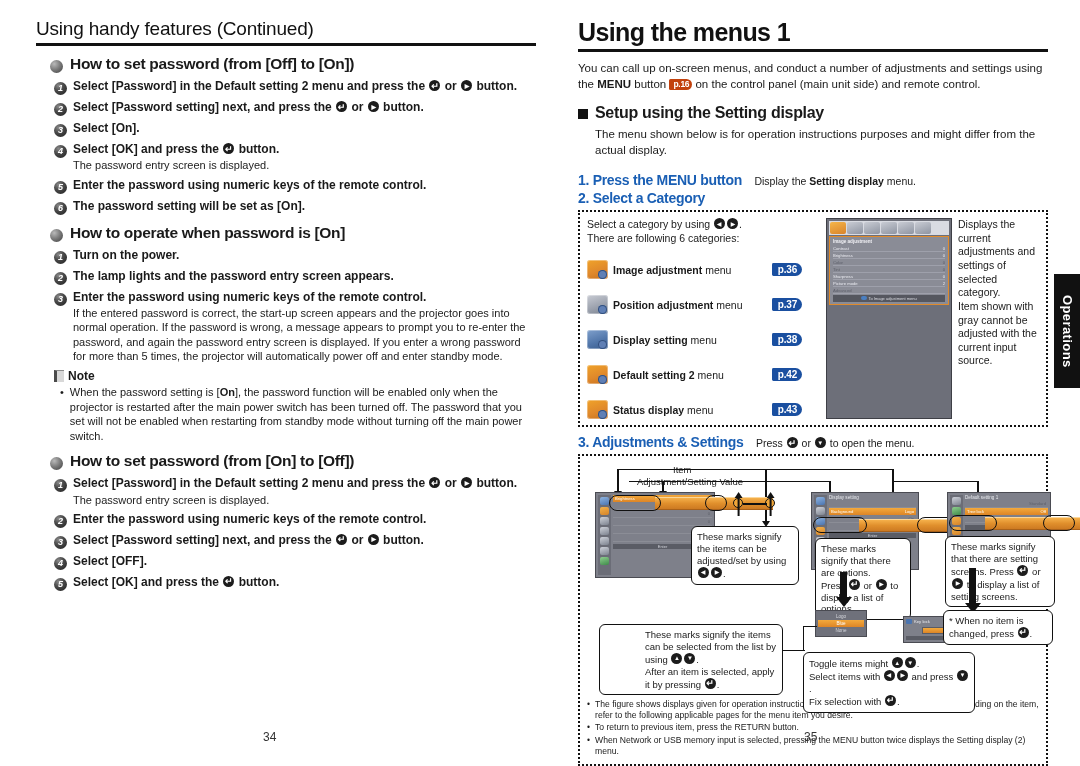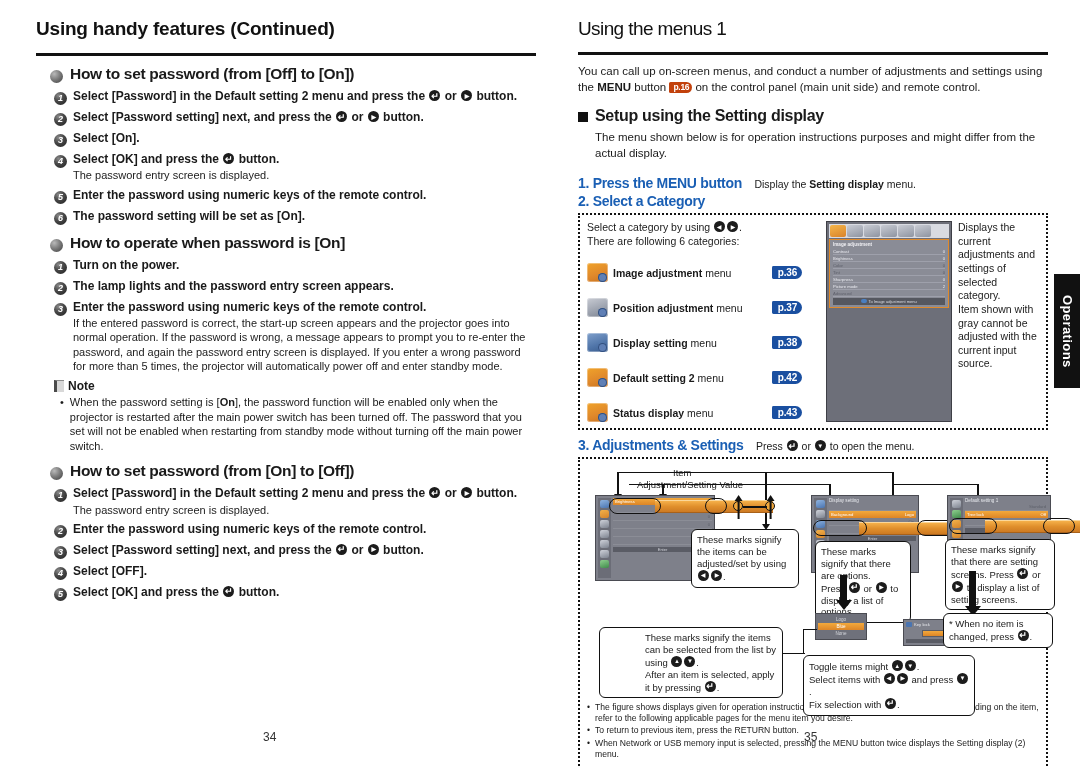--- a/index.html
+++ b/index.html
@@ -10,27 +10,27 @@
     position:relative; overflow:hidden;
   }
   .spread { position:absolute; inset:0; }
 
   
   .page-left  { position:absolute; left:36px;  top:18px; width:500px; }
   .page-right { position:absolute; left:578px; top:18px; width:470px; }
 
   
   .run-head {
-    font-size:19px; font-weight:bold; letter-spacing:-0.2px;
-    padding-bottom:13px; color:#111;
+    font-size:19px; font-weight:normal; letter-spacing:-0.2px;
+    padding-bottom:3px; color:#111;
   }
   .rule-heavy { border-bottom:3px solid #111; margin-bottom:9px; }
   .chap-head {
-    font-size:19px; font-weight:normal; letter-spacing:-0.6px; color:#111;
-    padding-bottom:12px;
+    font-size:25px; font-weight:bold; letter-spacing:-0.6px; color:#111;
+    padding-bottom:2px;
   }
 
   
   .sec-head { display:flex; align-items:flex-end; gap:7px; margin:9px 0 6px 14px; }
   .sphere {
     flex:0 0 auto; width:13px; height:13px; border-radius:50%;
     background:radial-gradient(circle at 33% 30%, #b9b9b9 0%, #7d7d7d 45%, #3c3c3c 100%);
     margin-top:4px;
   }
   .sec-head-txt { font-size:15.5px; font-weight:bold; letter-spacing:-0.3px; }

